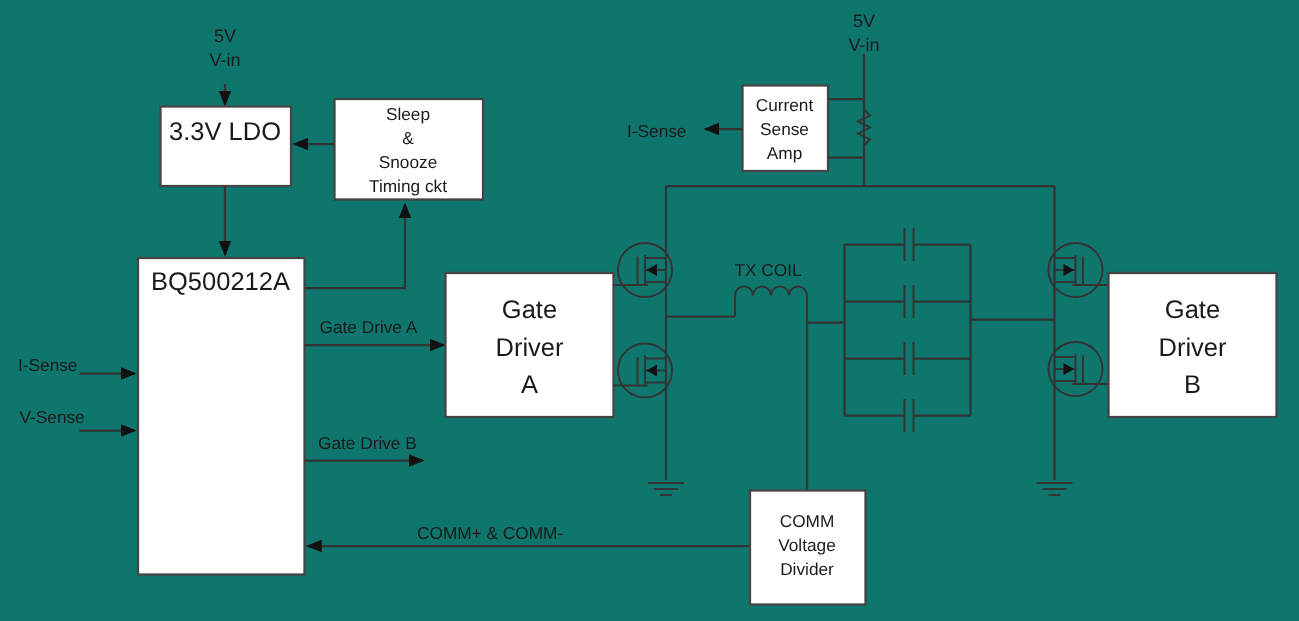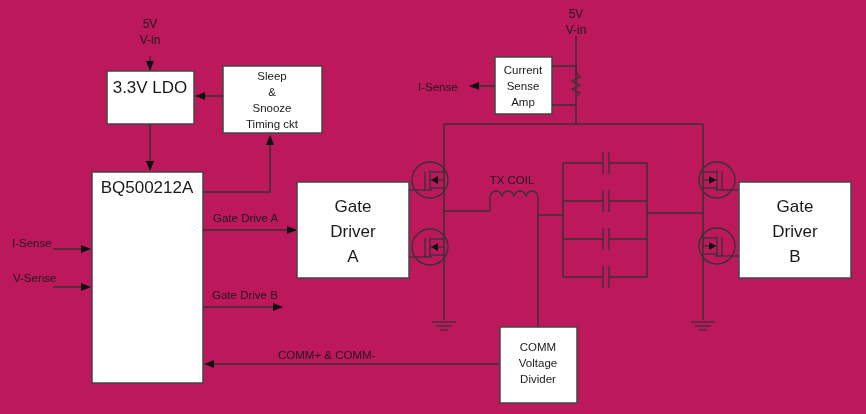--- a/index.html
+++ b/index.html
@@ -1,16 +1,16 @@
 <!DOCTYPE html>
 <html><head>
 <meta charset="utf-8">
 <style>
   html, body { margin: 0; padding: 0; background: #ffffff; }
-  #canvas { position: relative; width: 866px; height: 414px; overflow: hidden; background: #be185d; }
+  #canvas { position: relative; width: 866px; height: 414px; overflow: hidden; background: #0f766e; }
   svg { position: absolute; left: 0; top: 0; }
   .txt { font-family: "Liberation Sans", sans-serif; fill: #1a1a1a; }
   .wire { stroke: #333; stroke-width: 1.5; fill: none; }
   .box { stroke: #444; stroke-width: 1.5; fill: #fff; }
   .sym { stroke: #333; stroke-width: 1.3; fill: none; }
 </style>
 </head>
 <body>
 
 <div id="canvas">

